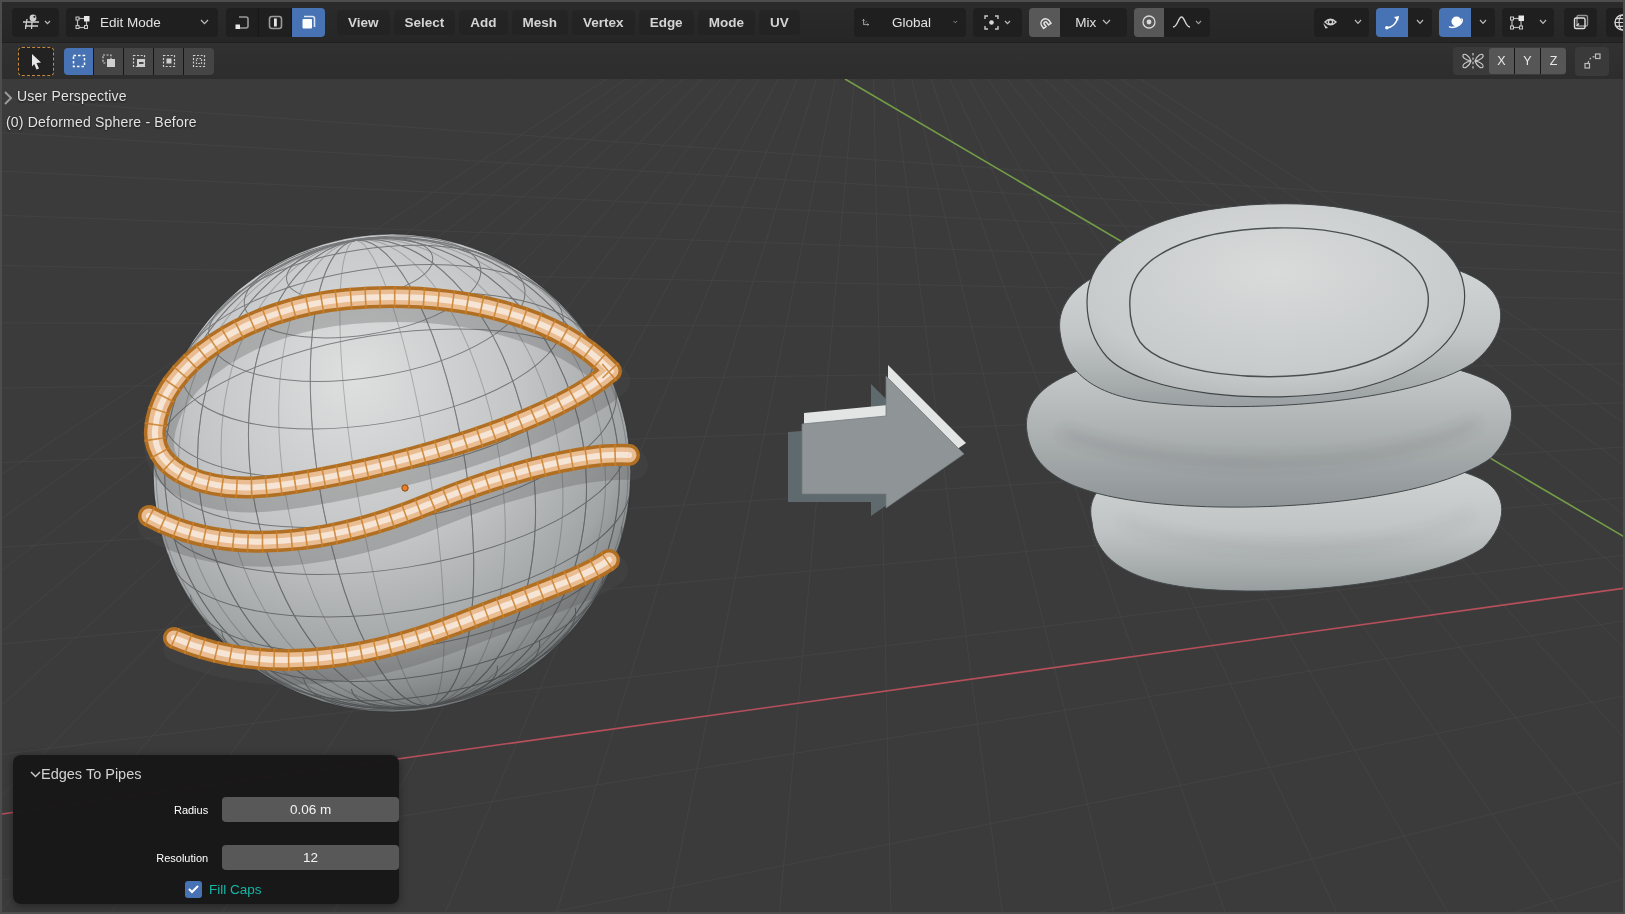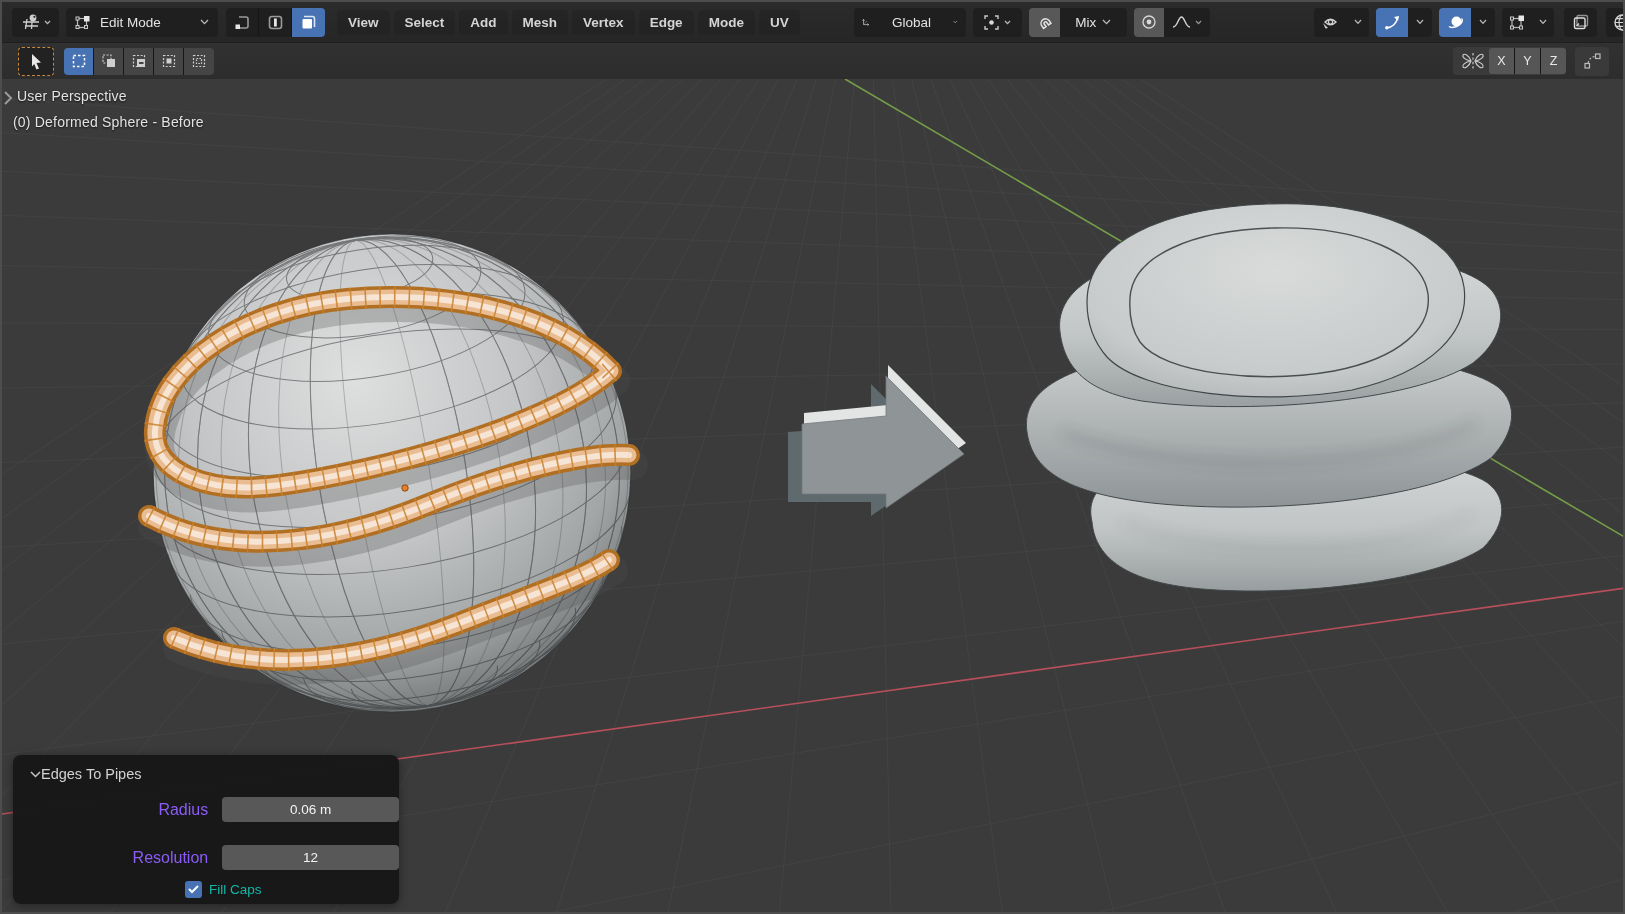--- a/index.html
+++ b/index.html
@@ -59,21 +59,21 @@
   }
   .vp-toggle{position:absolute;left:0px;top:10px;color:#9a9a9a;z-index:5;}
   
   .op-panel{
     position:absolute;left:11px;top:676px;width:386px;height:149px;
     background:rgba(23,23,23,0.97);border-radius:8px;z-index:10;
     box-shadow:0 2px 10px rgba(0,0,0,.4);box-sizing:border-box;padding-top:11px;
   }
   .op-head{display:flex;align-items:center;padding-left:17px;color:#d2d2d2;font-size:14.5px;}
   .op-row{display:flex;align-items:center;margin-top:23px;}
-  .op-label{width:158px;text-align:right;padding-right:14px;color:#8b5cf6;font-size:16px;padding-left:40px;}
+  .op-label{width:158px;text-align:right;padding-right:14px;color:#ffffff;font-size:11px;padding-left:40px;}
   .op-field{
     width:180px;height:25px;background:#585858;border-radius:4px;
     color:#f3f3f3;font-size:13.5px;display:flex;align-items:center;justify-content:center;
   }
   .op-check-row{display:flex;align-items:center;margin-top:11px;padding-left:172px;gap:7px;}
   .checkbox{
     width:17px;height:17px;background:#4772b3;border-radius:3px;
     display:flex;align-items:center;justify-content:center;
   }
   .check-label{color:#14b8a6;font-size:13.5px;}
@@ -483,21 +483,21 @@
         <path d="M 1058,330 C 1052,284 1110,255 1200,248 C 1320,239 1462,252 1491,290 C 1506,311 1499,339 1471,361 C 1410,401 1240,413 1140,399 C 1080,389 1062,362 1058,330 Z" fill="url(#gBlob)" stroke="#43484a" stroke-width="1"></path>
         <path d="M 1085,300 C 1085,240 1160,206 1265,202 C 1370,198 1455,232 1462,285 C 1468,330 1430,370 1350,388 C 1260,404 1140,392 1105,355 C 1090,338 1085,318 1085,300 Z" fill="url(#gDome)" stroke="#404547" stroke-width="1.2"></path>
         <path d="M 1128,296 C 1130,254 1190,228 1272,226 C 1355,224 1420,250 1426,292 C 1430,326 1398,356 1332,369 C 1258,382 1162,372 1138,340 C 1129,327 1127,312 1128,296 Z" fill="none" stroke="#3c4143" stroke-width="1.4" opacity="0.9"></path>
       </g>
     </svg>
 
     <svg class="vp-toggle" width="12" height="18" viewBox="0 0 12 18">
       <path d="M3,3 L9,9 L3,15" fill="none" stroke="#9a9a9a" stroke-width="2"></path>
     </svg>
     <div class="vp-label" style="left:15px;top:9px;">User Perspective</div>
-    <div class="vp-label" style="left:11px;top:35px;">(0) Deformed Sphere - Before</div>
+    <div class="vp-label" style="left:4px;top:35px;">(0) Deformed Sphere - Before</div>
 
     <div class="op-panel">
       <div class="op-head">
         <svg width="11" height="7" viewBox="0 0 11 7">
           <path d="M1,1 L5.5,5.5 L10,1" fill="none" stroke="#c5c5c5" stroke-width="1.5"></path>
         </svg>
         <span>Edges To Pipes</span>
       </div>
       <div class="op-row" style="margin-top:15px;">
         <span class="op-label">Radius</span>

